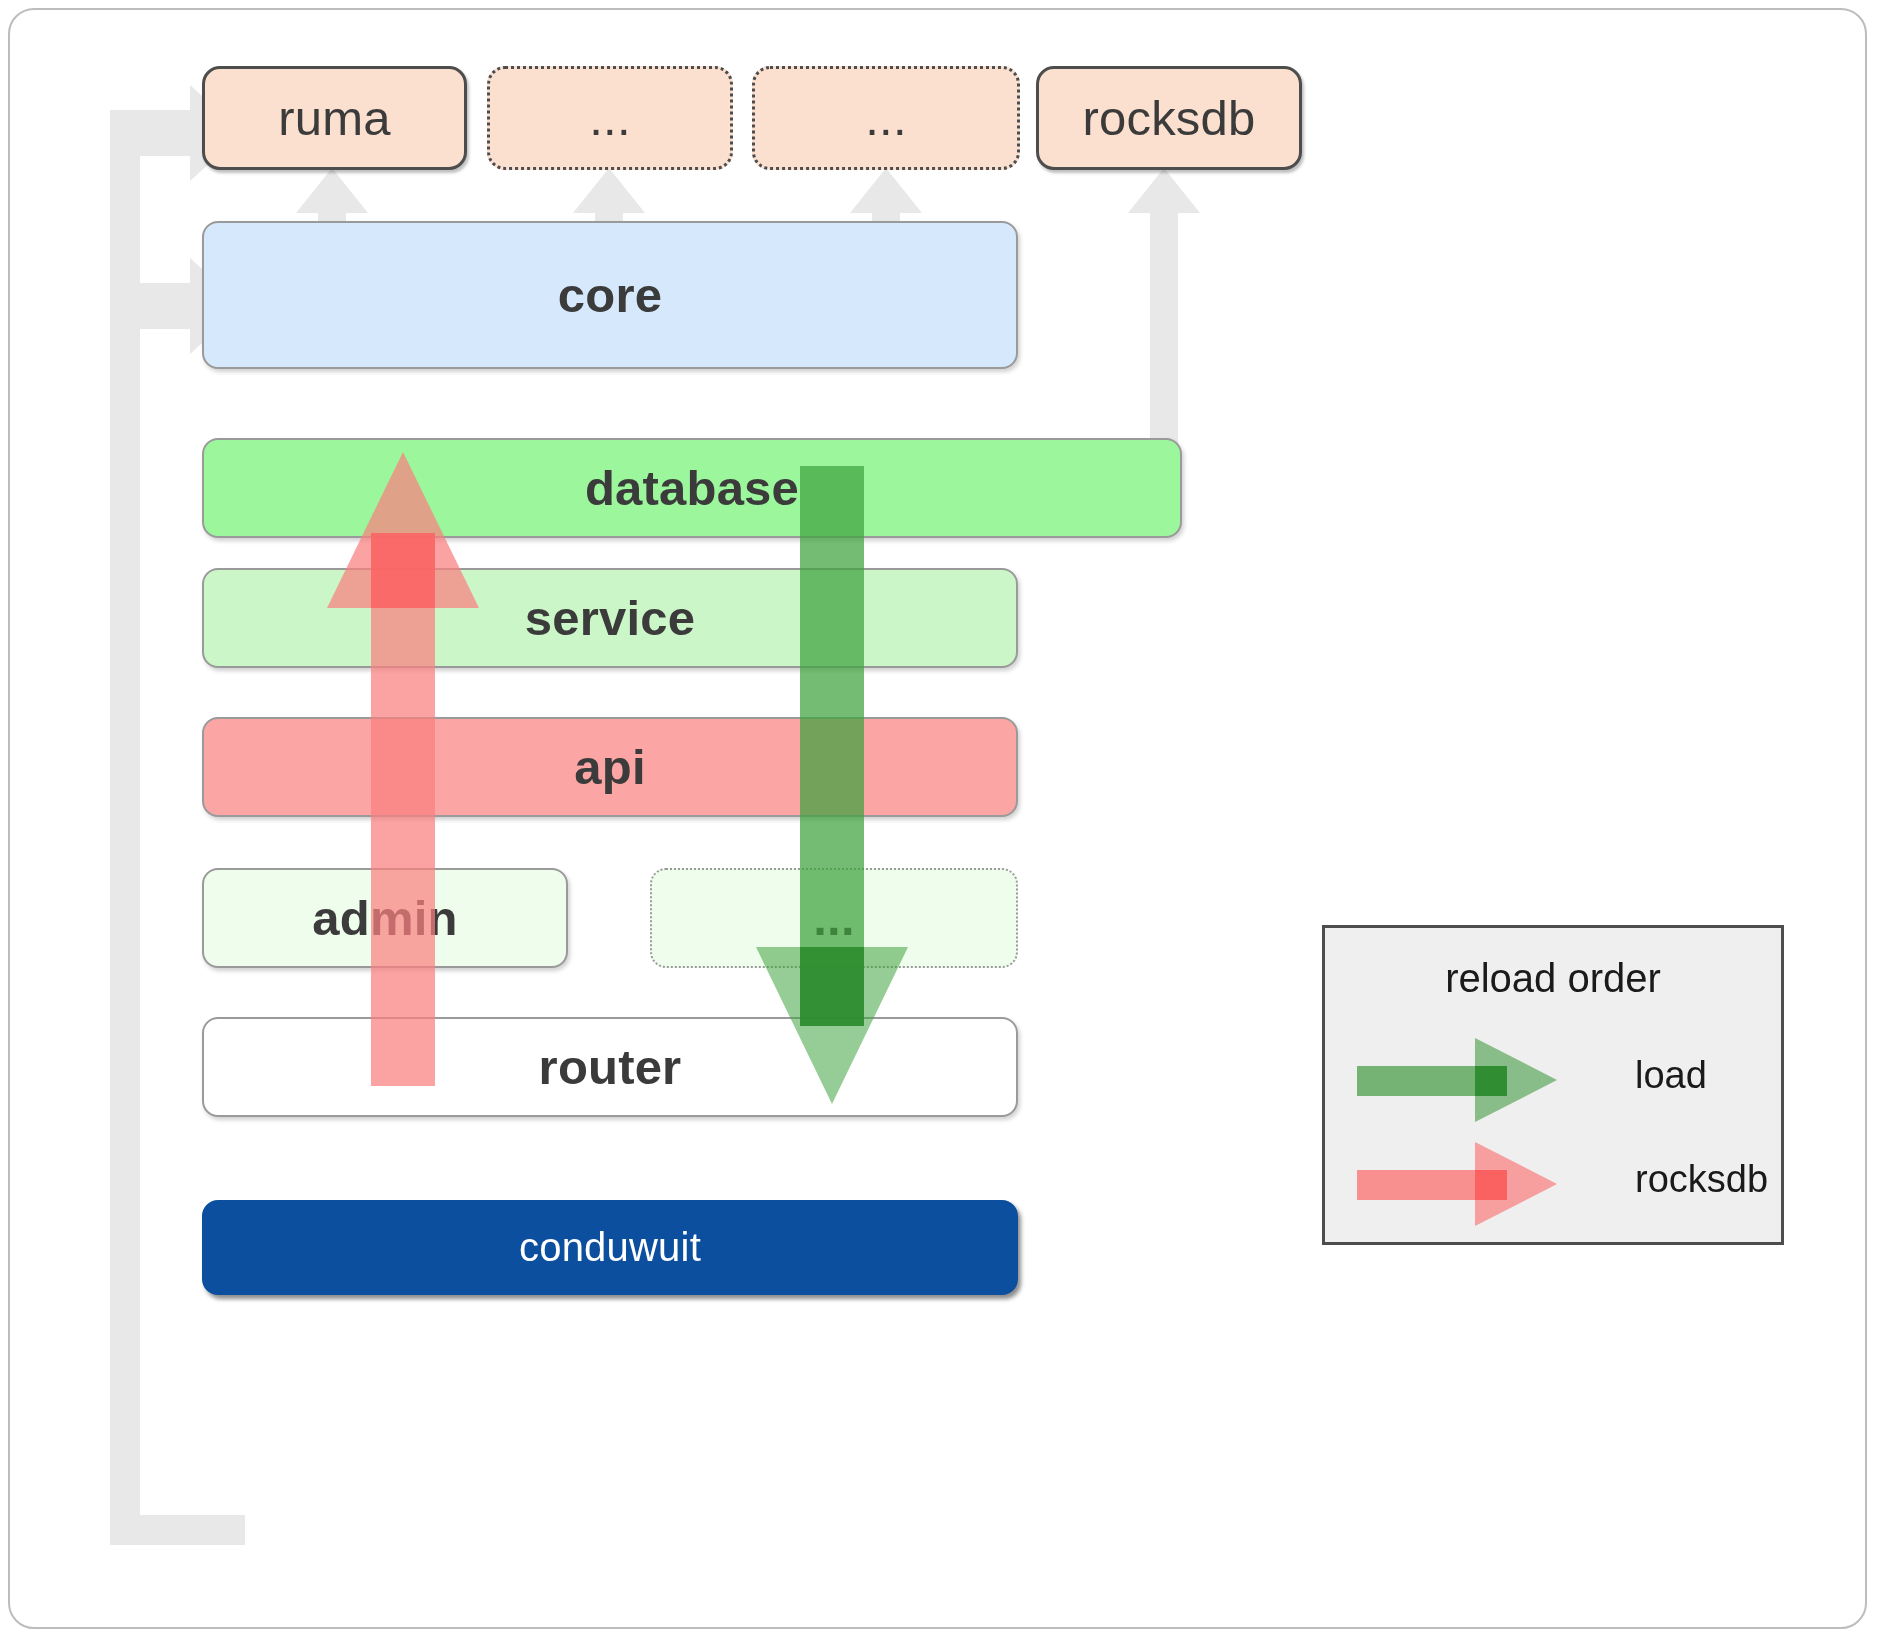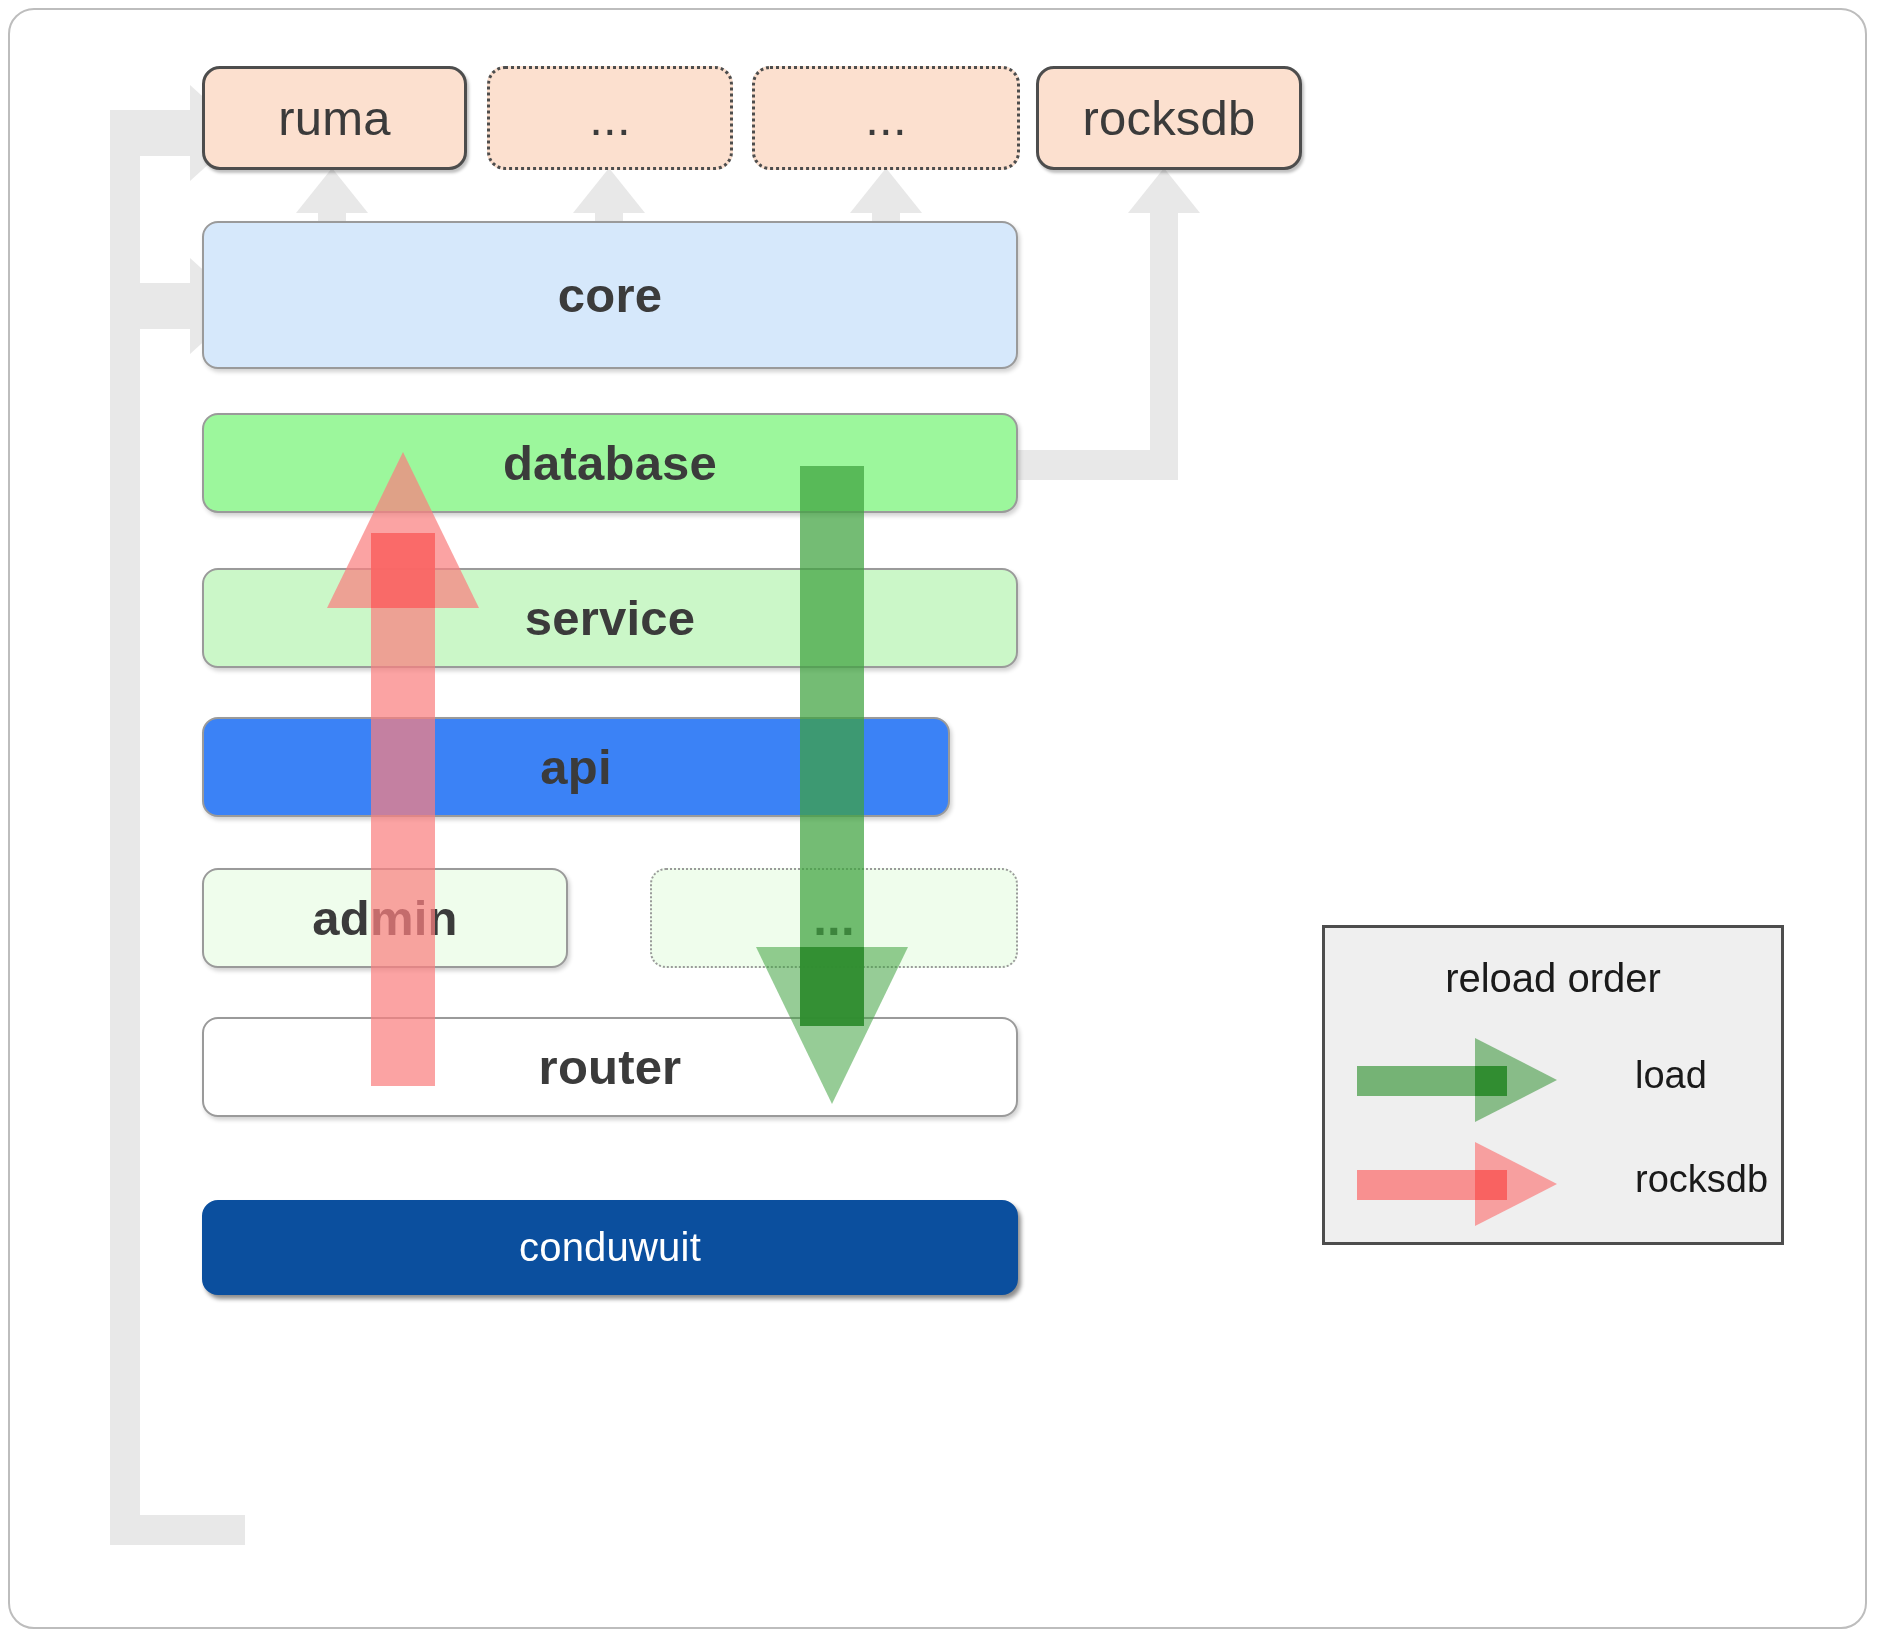--- a/index.html
+++ b/index.html
@@ -178,29 +178,29 @@
   </div>
 
   <div class="node dep" style="left:1036px; top:66px; width:266px; height:104px;">
     <span>rocksdb</span>
   </div>
 
   <div class="node layer" style="left:202px; top:221px; width:816px; height:148px; background:#d6e8fb;">
     <span>core</span>
   </div>
 
-  <div class="node layer" style="left:202px; top:413px; width:816px; height:100px; background:#9cf79c;">
+  <div class="node layer" style="left:202px; top:438px; width:980px; height:100px; background:#9cf79c;">
     <span>database</span>
   </div>
 
   <div class="node layer" style="left:202px; top:568px; width:816px; height:100px; background:#cbf7c8;">
     <span>service</span>
   </div>
 
-  <div class="node layer" style="left:202px; top:717px; width:748px; height:100px; background:#3b82f6;">
+  <div class="node layer" style="left:202px; top:717px; width:816px; height:100px; background:#fca5a5;">
     <span>api</span>
   </div>
 
   <div class="node layer" style="left:202px; top:868px; width:366px; height:100px; background:#effdec;">
     <span>admin</span>
   </div>
 
   <div class="node layer dotted" style="left:650px; top:868px; width:368px; height:100px; background:#effdec;">
     <span>...</span>
   </div>

